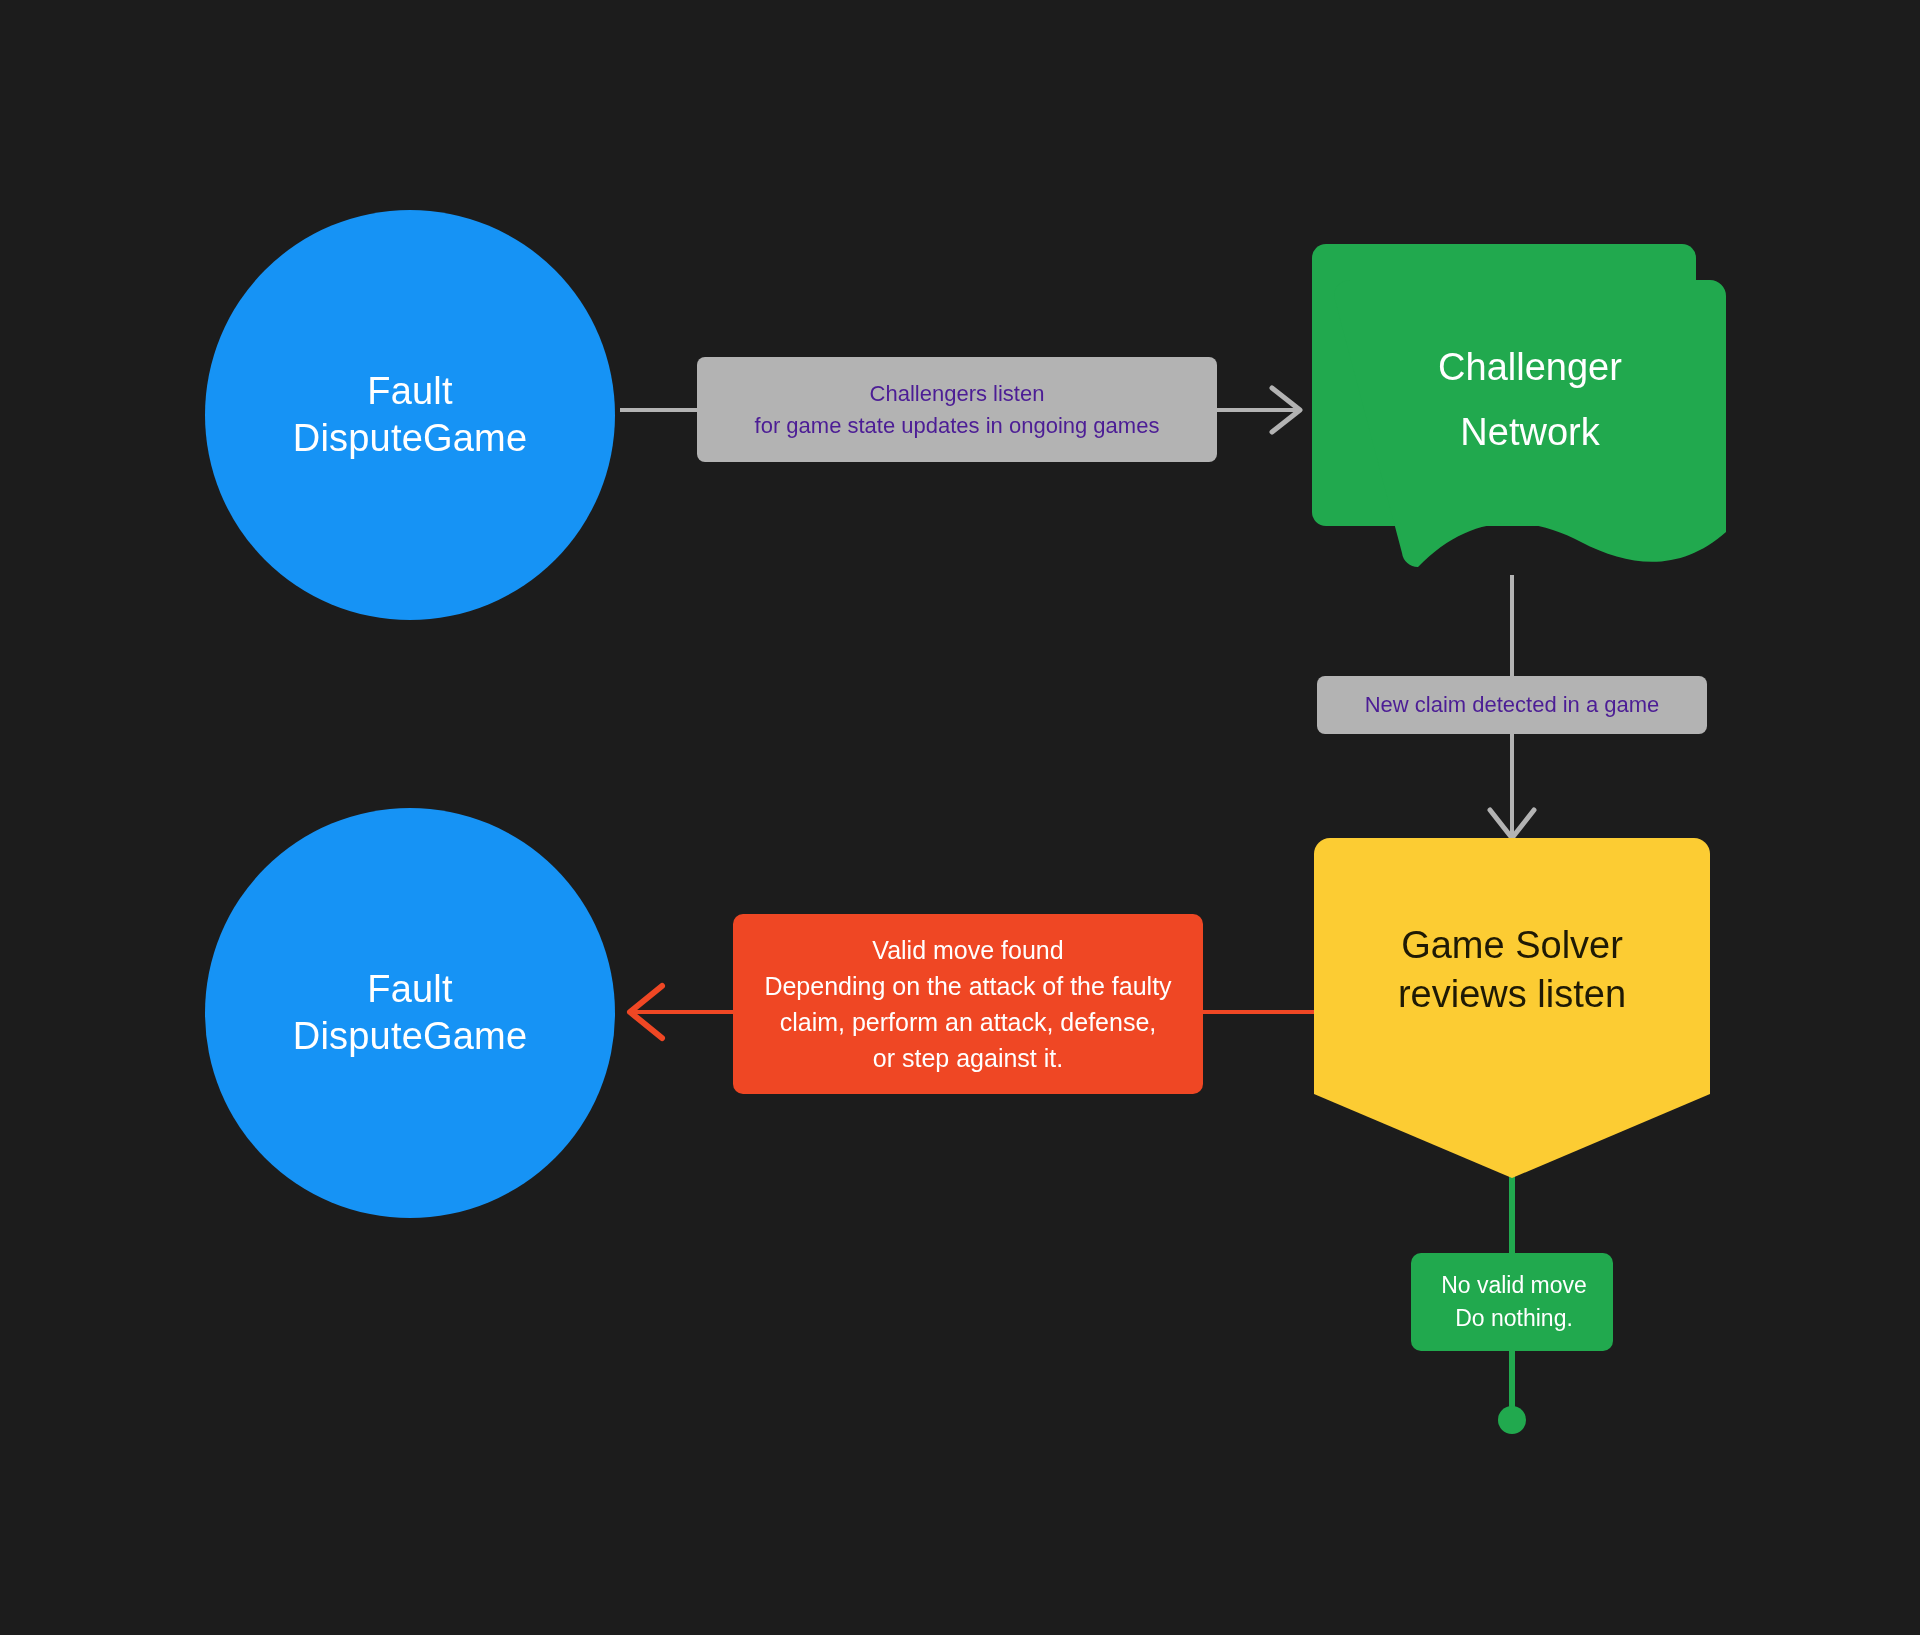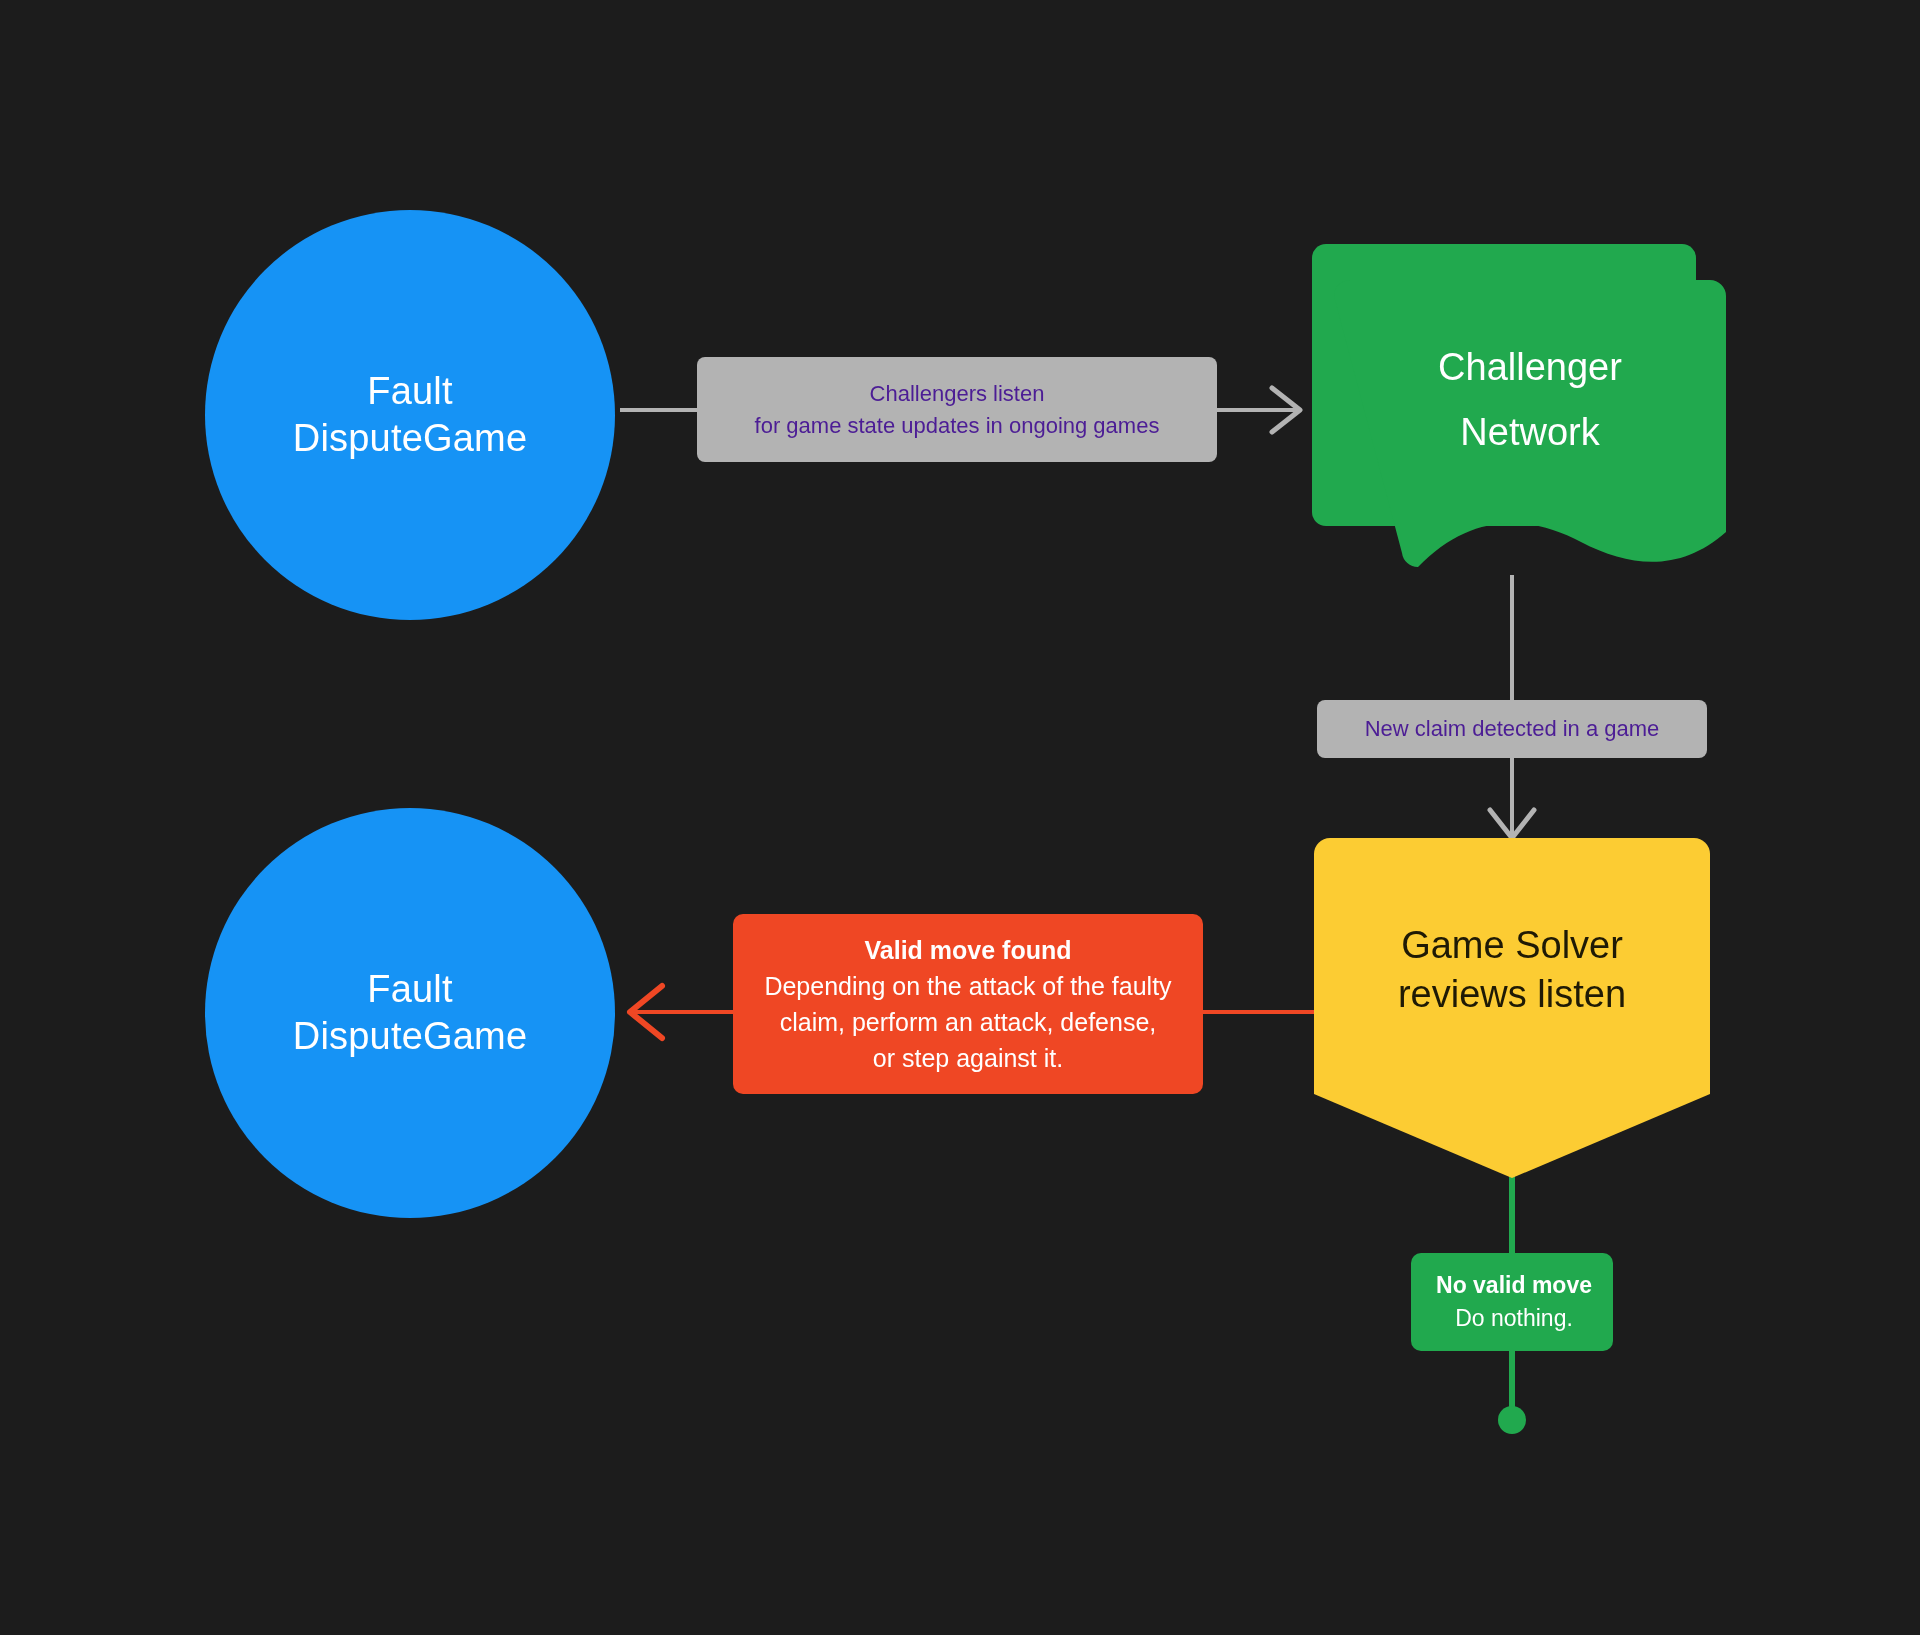--- a/index.html
+++ b/index.html
@@ -81,21 +81,21 @@
     padding: 14px 24px;
     border-radius: 10px;
   }
   .edge-label.greenlbl {
     background: #21a94e;
     color: #ffffff;
     font-size: 23px;
     padding: 12px 20px;
     border-radius: 10px;
   }
-  .lbl-strong { font-weight: bold; }
+  .lbl-strong { font-weight: normal; }
   .lbl-line { display: block; white-space: nowrap; }
 </style>
 </head>
 <body>
 
 <div id="canvas">
 
   <svg class="layer" viewBox="0 0 1920 1635">
 
     <g>
@@ -156,21 +156,21 @@
   <div class="shape-text yellow" style="left:1314px; top:870px; width:396px; height:200px;">
     <span class="lbl-line">Game Solver</span>
     <span class="lbl-line">reviews listen</span>
   </div>
 
   <div class="edge-label gray" style="left:697px; top:357px; width:520px; height:105px;">
     <span class="lbl-line">Challengers listen</span>
     <span class="lbl-line">for game state updates in ongoing games</span>
   </div>
 
-  <div class="edge-label gray" style="left:1317px; top:700px; width:390px; height:58px;">
+  <div class="edge-label gray" style="left:1317px; top:676px; width:390px; height:58px;">
     <span class="lbl-line">New claim detected in a game</span>
   </div>
 
   <div class="edge-label orange" style="left:733px; top:914px; width:470px; height:180px;">
     <span class="lbl-line lbl-strong">Valid move found</span>
     <span class="lbl-line">Depending on the attack of the faulty</span>
     <span class="lbl-line">claim, perform an attack, defense,</span>
     <span class="lbl-line">or step against it.</span>
   </div>
 

